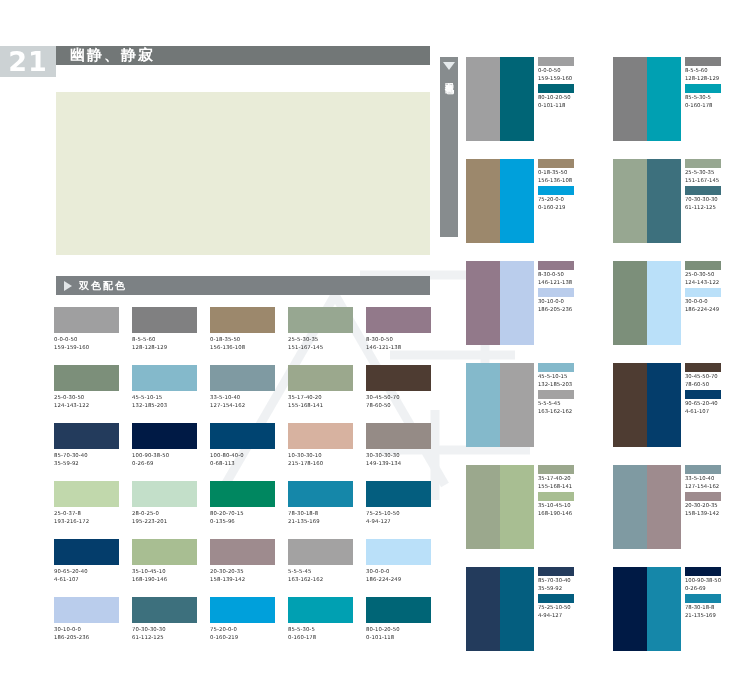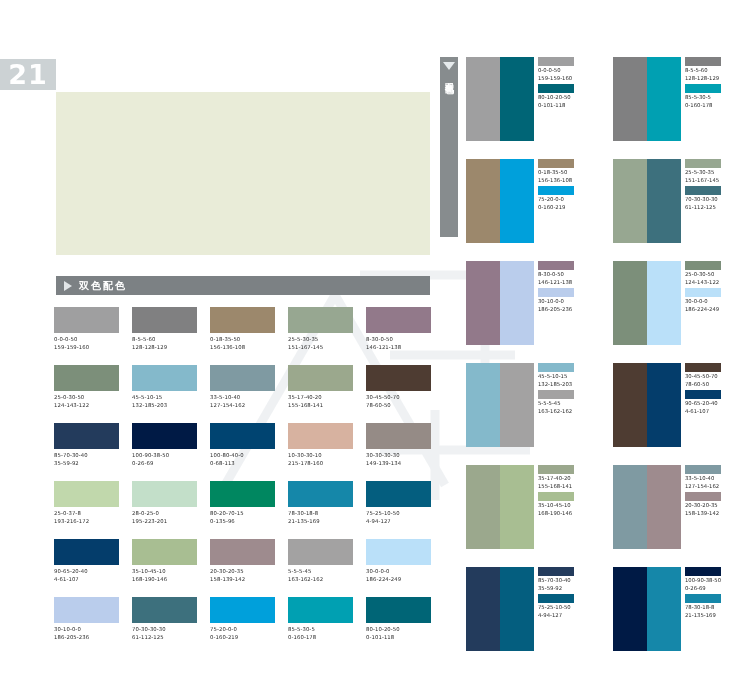--- a/index.html
+++ b/index.html
@@ -16,21 +16,21 @@
   }
 
   
   #page-header {
     position: absolute;
     left: 0;
     top: 46px;
     width: 430px;
     height: 56px;
     display: flex;
-    align-items: center;
+    align-items: flex-start;
   }
   #page-number-box {
     width: 56px;
     background: #ccd2d4;
     color: #ffffff;
     font-size: 27px;
     font-weight: bold;
     display: flex;
     align-items: center;
     justify-content: center;
@@ -192,20 +192,23 @@
     height: 300px;
     pointer-events: none;
     opacity: 0.22;
   }
 </style>
 </head>
 <body>
 
 <div id="page-header">
   <div id="page-number-box">21</div>
+  <div id="header-title-bar">
+    <span class="title-text">幽静、静寂</span>
+  </div>
 </div>
 
 <div id="sample-image" style="background: rgb(233, 236, 216);"></div>
 
 <svg id="watermark" viewBox="0 0 420 300">
   <g fill="none" stroke="#b9c3cc" stroke-width="9">
     <path d="M40 250 L150 60 L260 250"></path>
     <path d="M175 40 L300 40 L300 150"></path>
     <path d="M205 120 L330 120"></path>
     <path d="M250 175 L250 265"></path>

